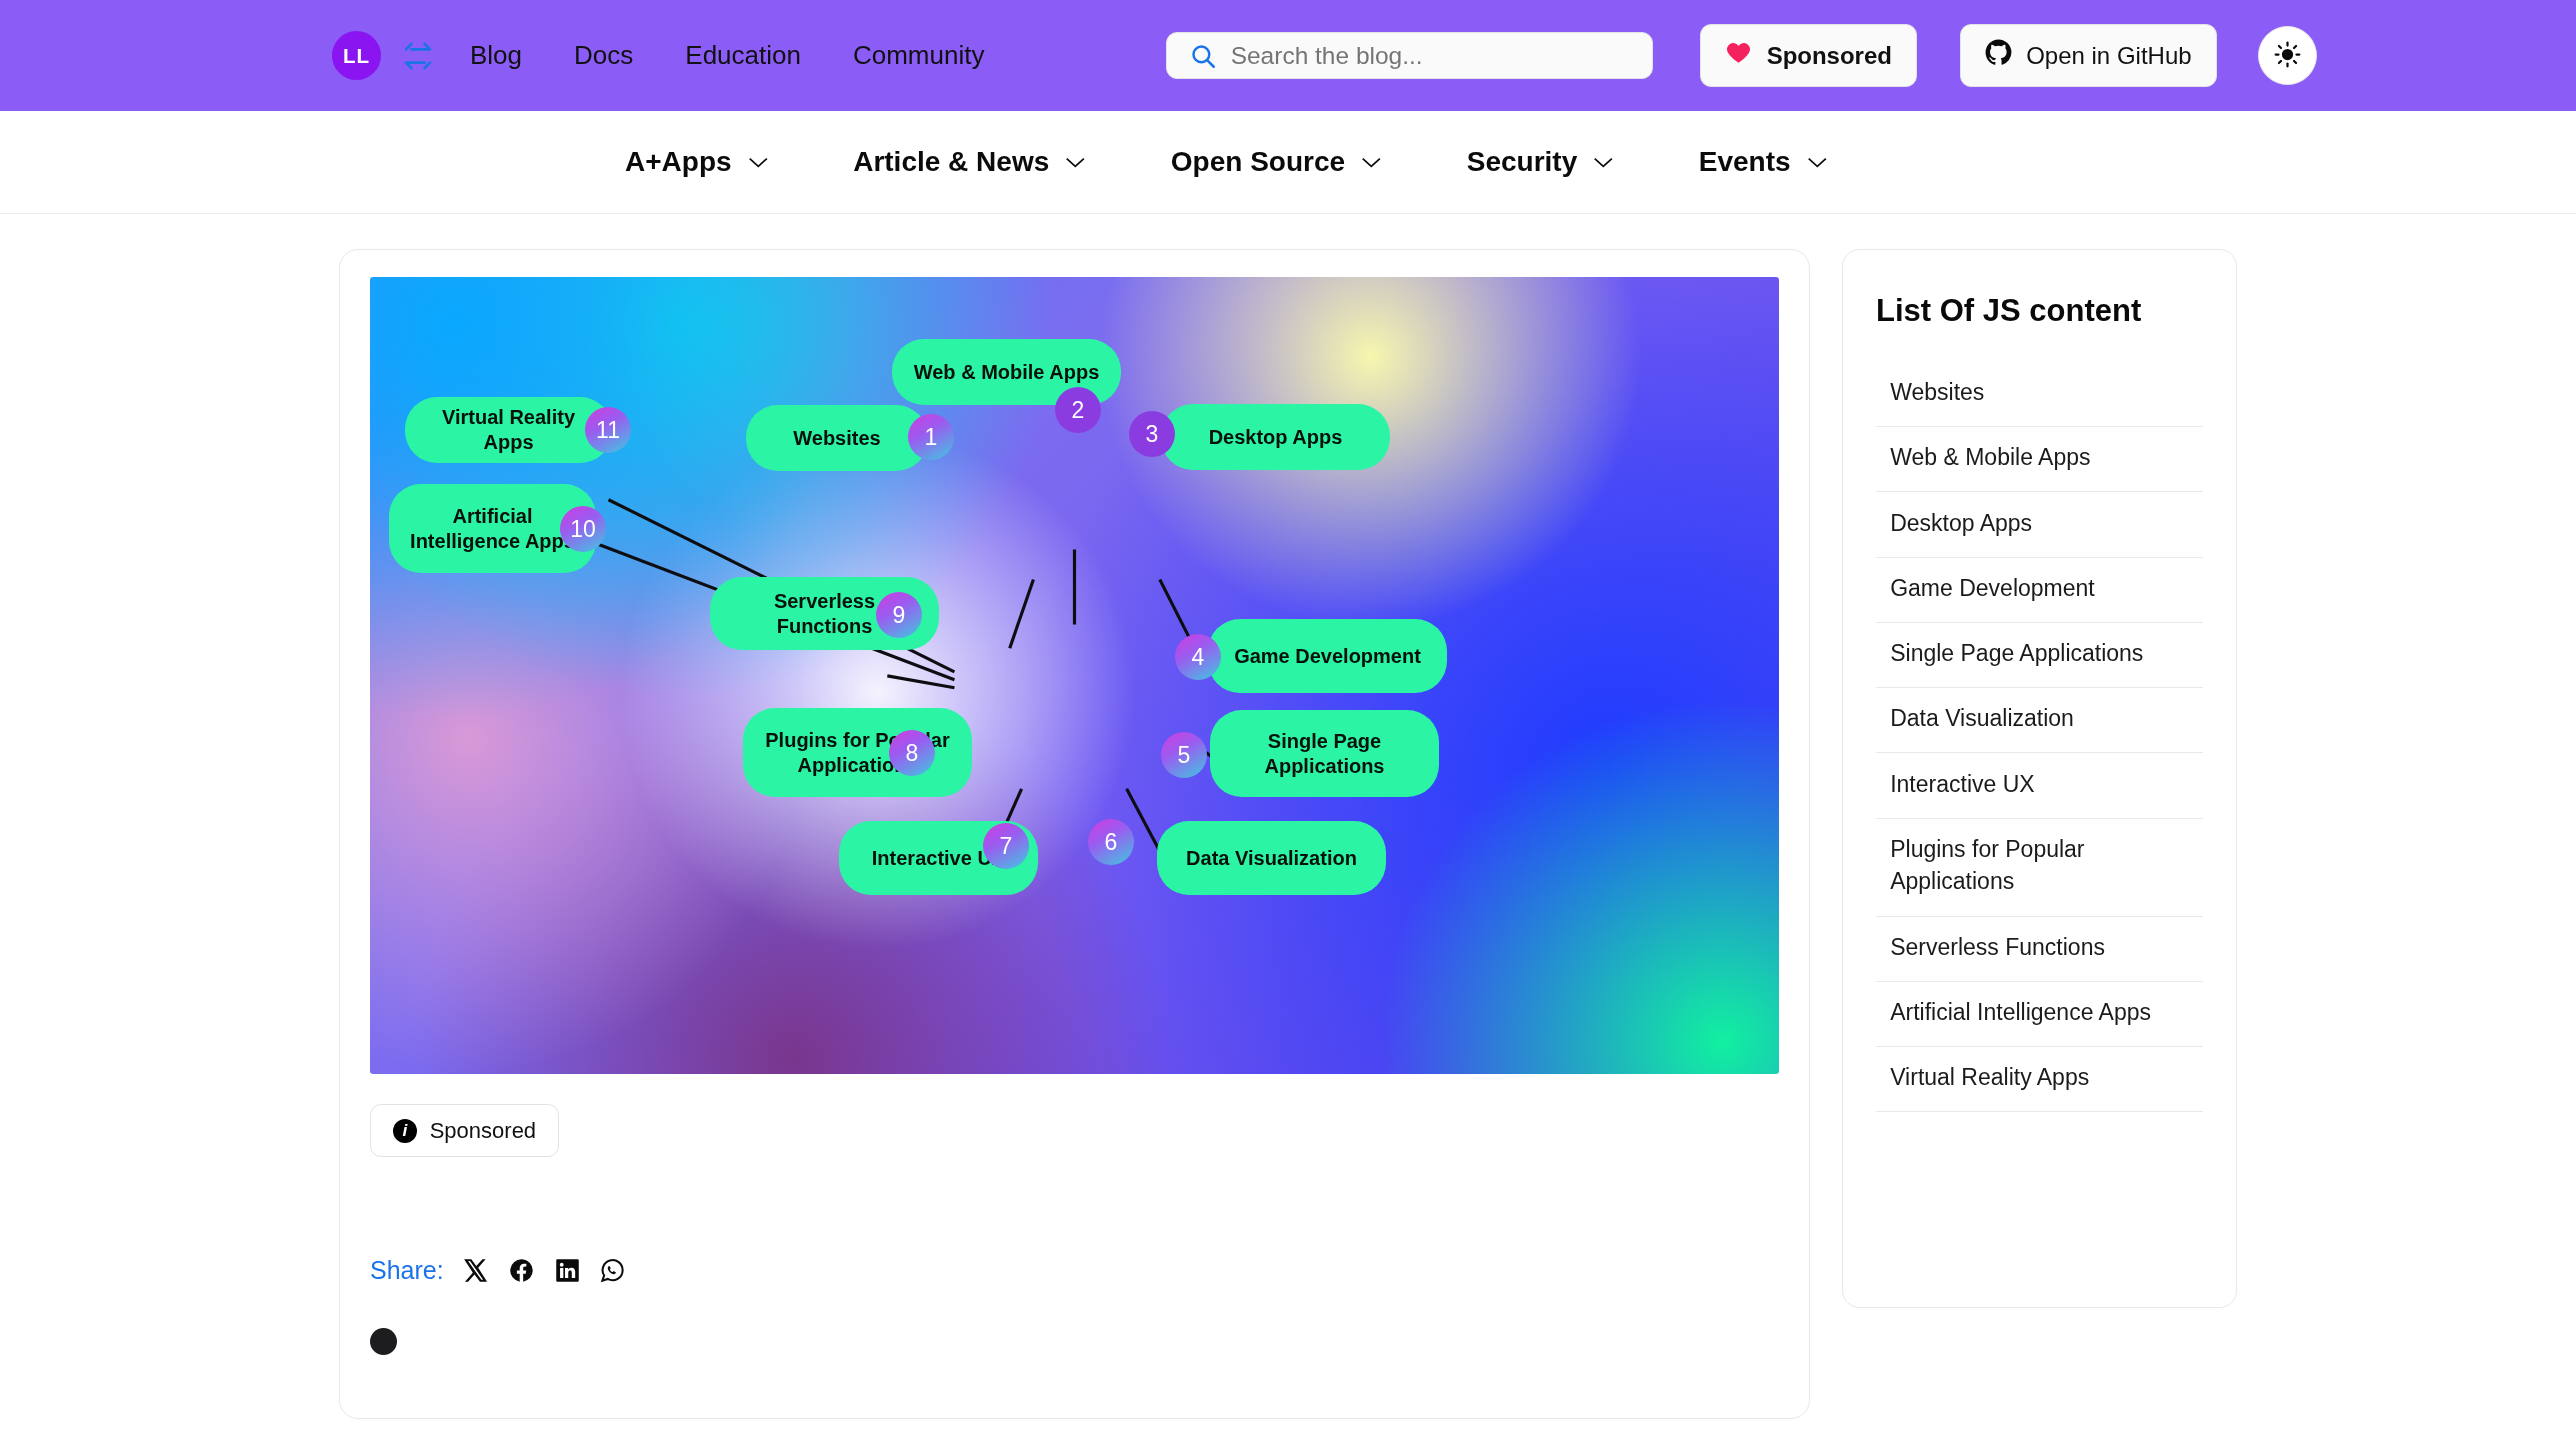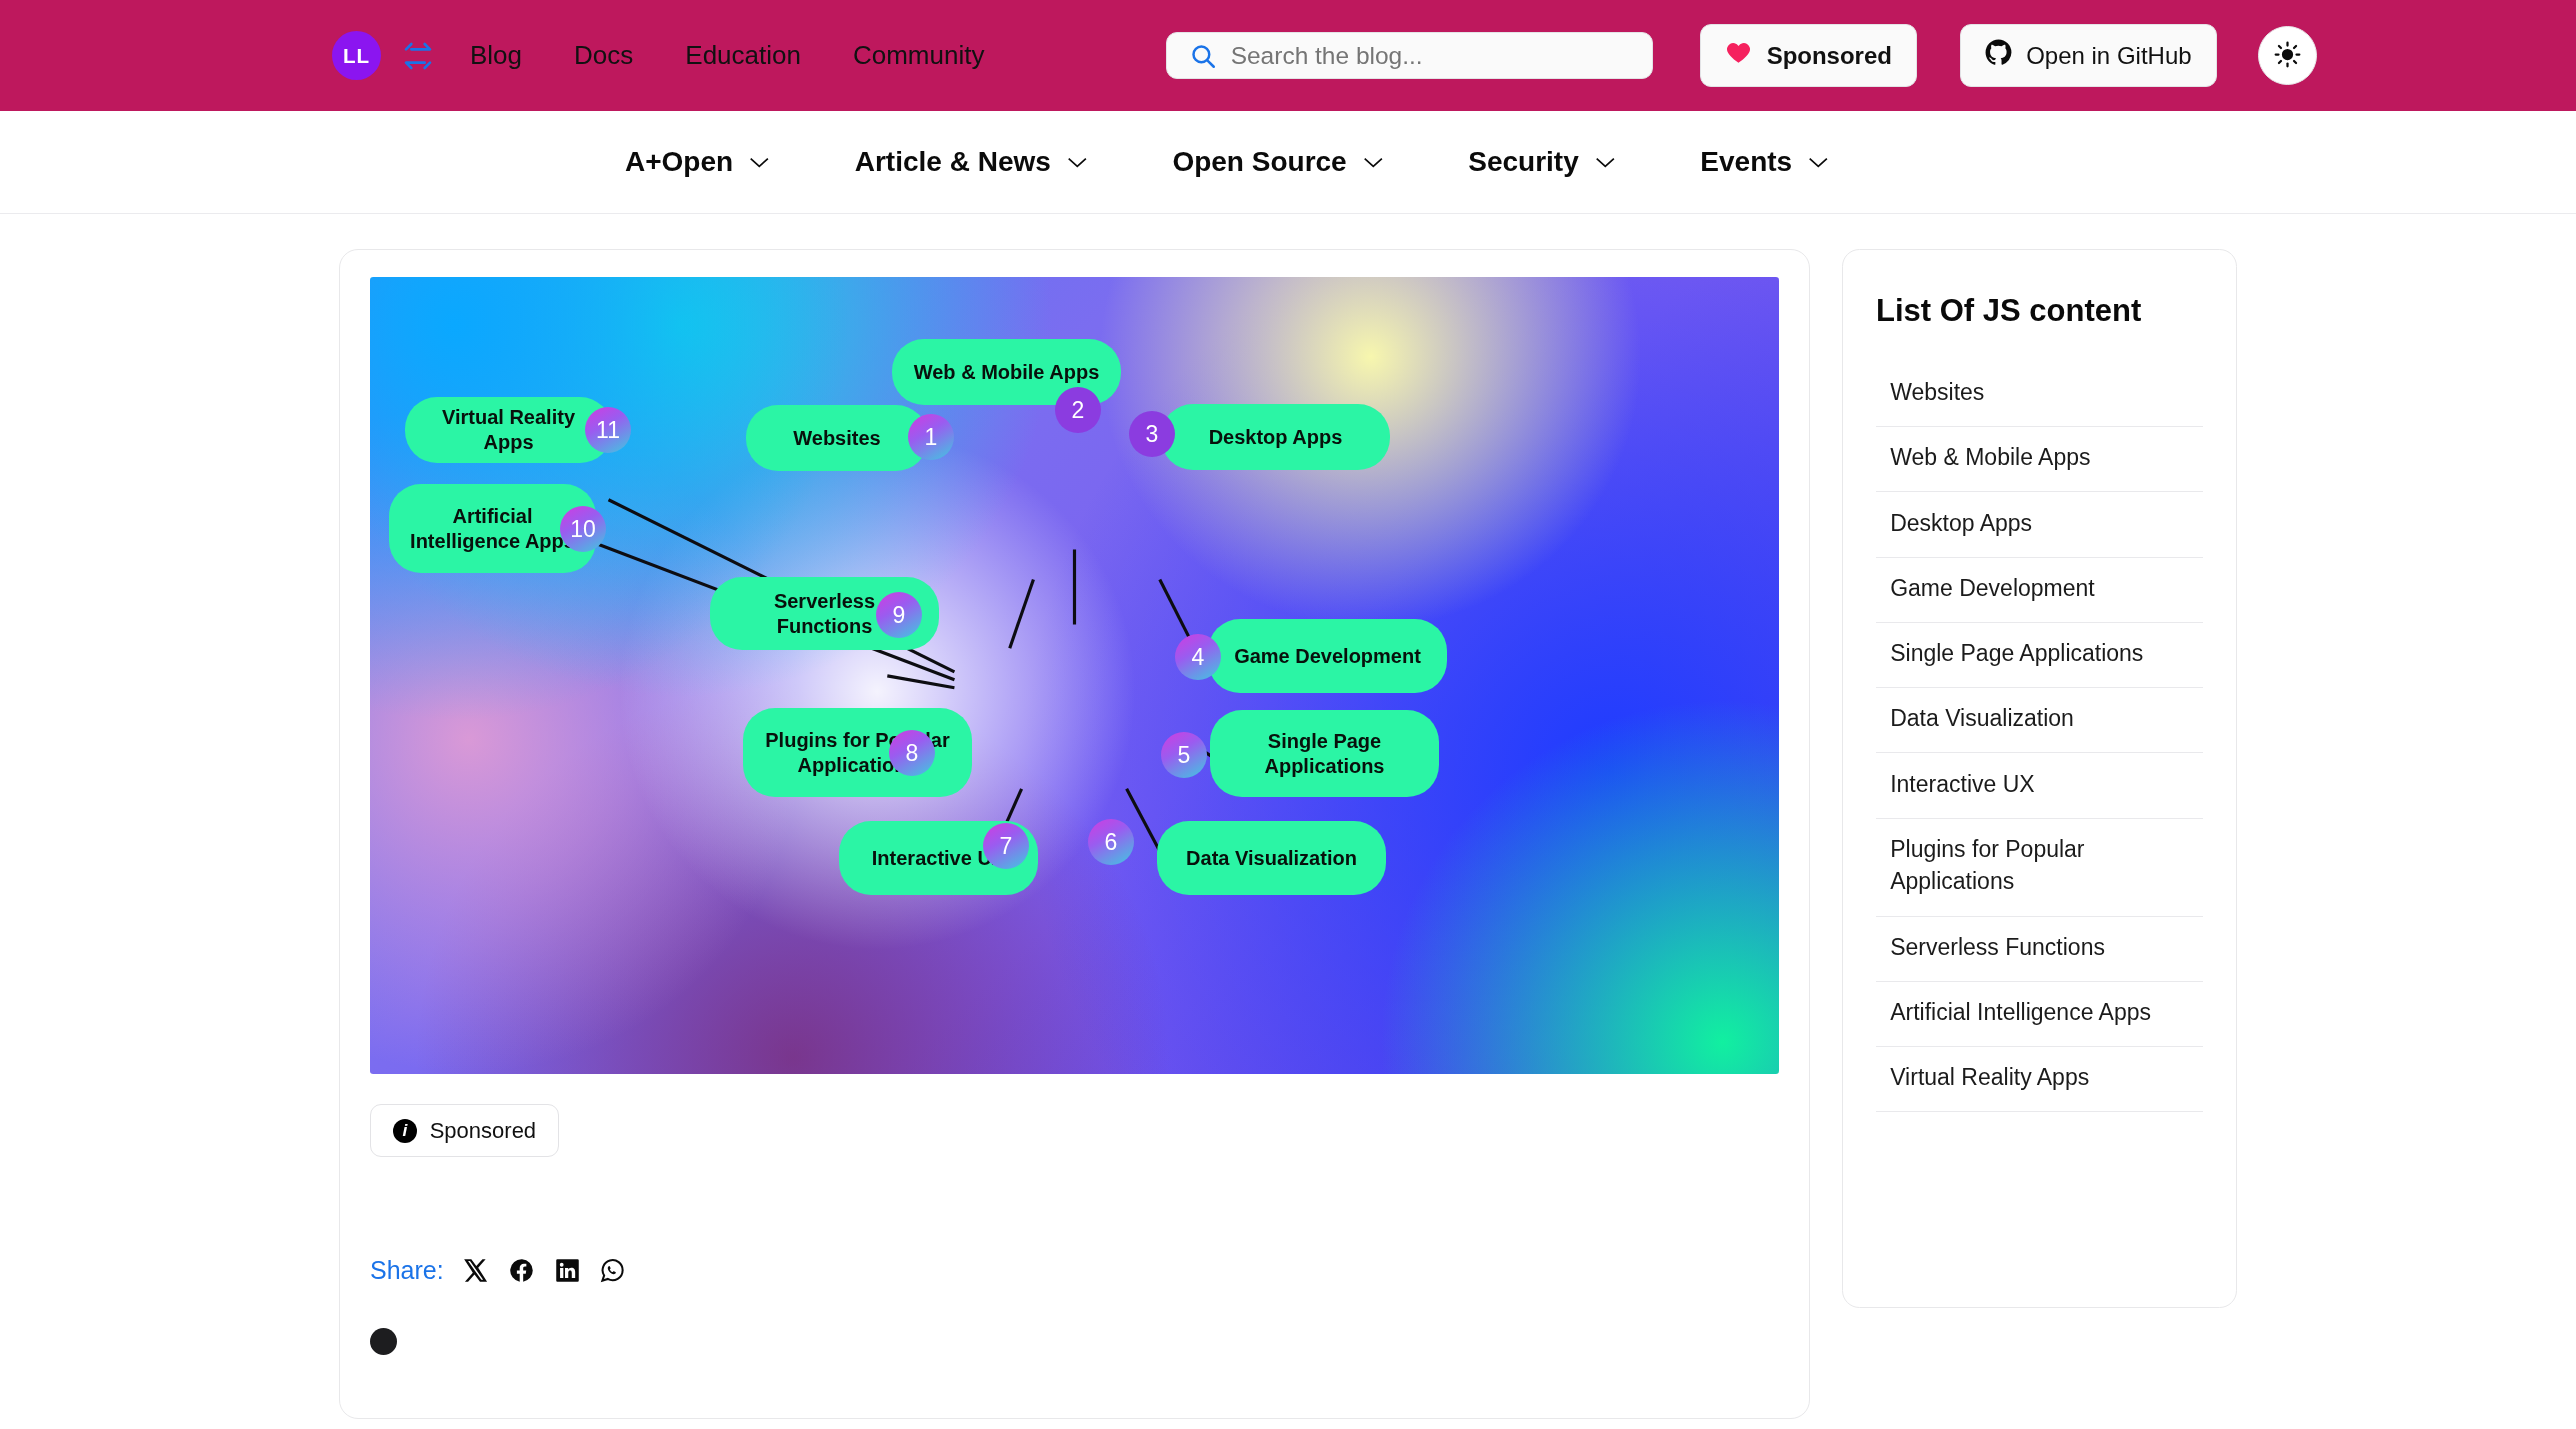--- a/index.html
+++ b/index.html
@@ -9,21 +9,21 @@
     font-family: "Liberation Sans", sans-serif;
     overflow: hidden;
   }
 
   
   .topbar {
     height: 111px;
     display: flex;
     align-items: center;
     padding: 0 47px;
-    background: #be185d;
+    background: #8b5cf6;
   }
   .brand-wrap { display: flex; align-items: center; gap: 19px; margin-left: 285px; }
   .logo-circle {
     width: 49px; height: 49px; border-radius: 50%;
     background: #8b15f0;
     display: flex; align-items: center; justify-content: center;
     color: #ffffff; font-size: 20.6px; font-weight: 700;
     letter-spacing: 0.8px;
   }
   .swap-icon { width: 35px; height: 35px; color: #1a73e8; display:flex; align-items:center; justify-content:center;}
@@ -247,21 +247,21 @@
           <line x1="17.8" y1="17.8" x2="19.6" y2="19.6"></line>
         <line x1="4.4" y1="19.6" x2="6.2" y2="17.8"></line>
           <line x1="17.8" y1="6.2" x2="19.6" y2="4.4"></line>
       </svg>
     </span>
   </div>
 </div>
 
 <div class="meganav">
   <div class="mi">
-    <span>A+Open</span>
+    <span>A+Apps</span>
     <span class="chev">
       <svg width="20.6" height="12" viewBox="0 0 24 14" fill="none" stroke="#0b0b0b" stroke-width="2">
           <polyline points="2 3 12 12 22 3"></polyline>
         </svg>
     </span>
   </div>
   <div class="mi">
     <span>Article &amp; News</span>
     <span class="chev">
       <svg width="20.6" height="12" viewBox="0 0 24 14" fill="none" stroke="#0b0b0b" stroke-width="2">

